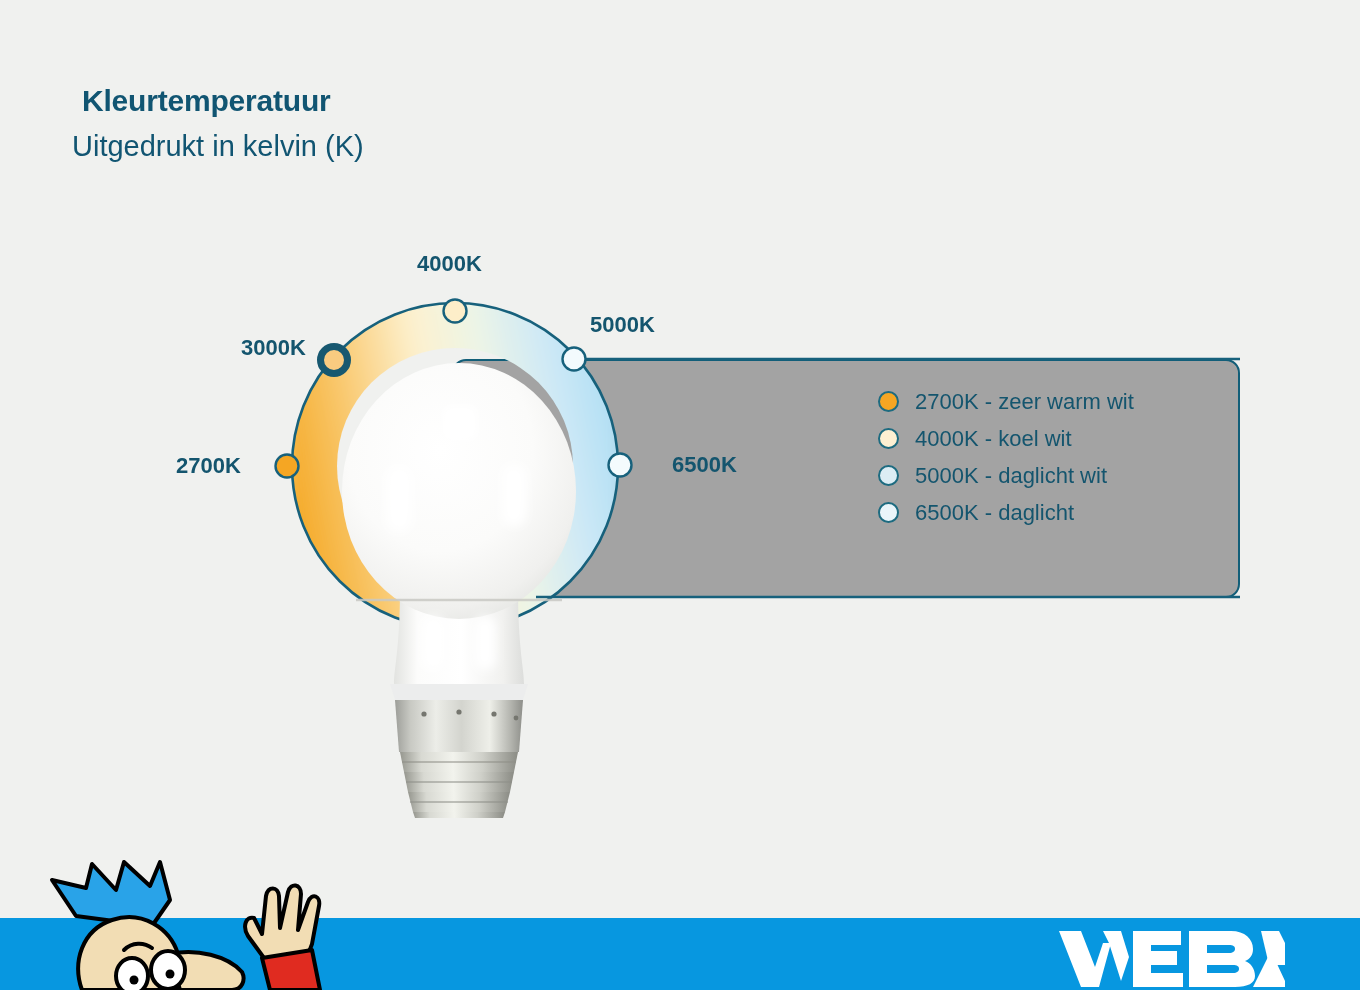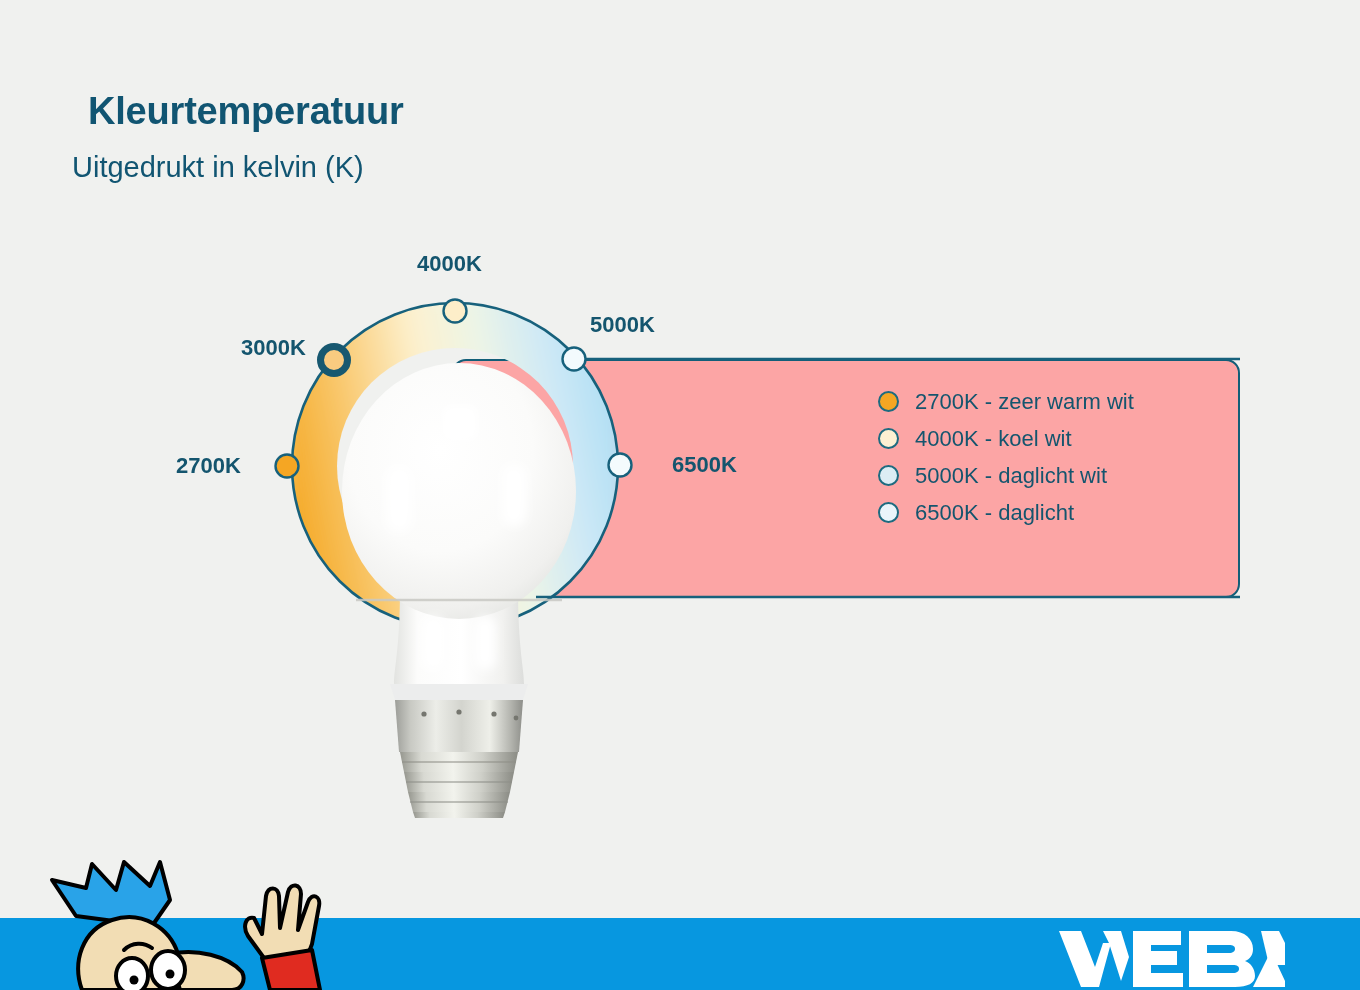--- a/index.html
+++ b/index.html
@@ -16,26 +16,26 @@
   }
 
   
   #header {
     position: absolute;
     left: 72px;
     top: 74px;
     width: 700px;
   }
   #page-title {
-    font-size: 38px;
+    font-size: 30px;
     font-weight: bold;
     color: #115572;
     letter-spacing: -0.2px;
     line-height: 1.15;
-    margin: 16px;
+    margin: 10px;
   }
   #page-subtitle {
     font-size: 29px;
     font-weight: normal;
     color: #115572;
     line-height: 1.2;
     margin: 8px 0 0 0;
   }
 
   
@@ -48,21 +48,21 @@
   }
 
   
   #legend-box {
     position: absolute;
     left: 452px;
     top: 359px;
     width: 788px;
     height: 239px;
     box-sizing: border-box;
-    background: #fca5a5;
+    background: #a3a3a3;
     border: 2px solid #125e78;
     border-radius: 14px;
     z-index: 2;
   }
   #legend-list {
     position: absolute;
     left: 424px;
     top: 22px;
     list-style: none;
     margin: 0;

